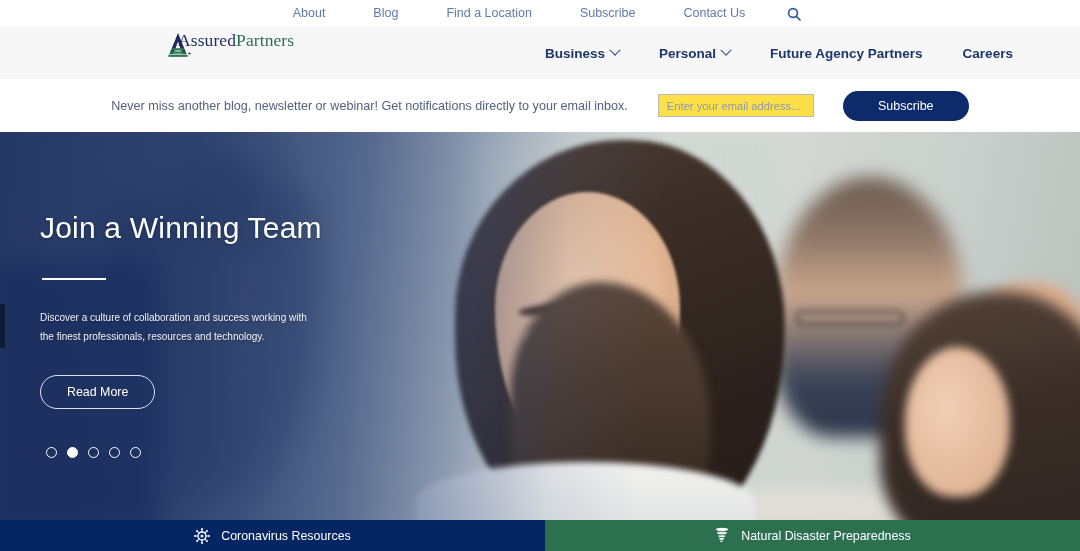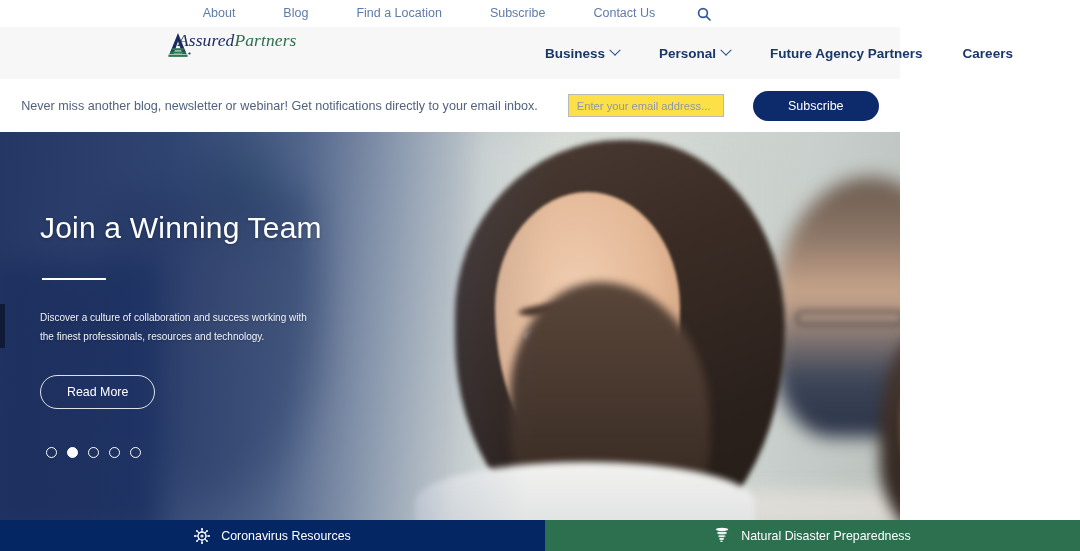--- a/index.html
+++ b/index.html
@@ -3,21 +3,21 @@
 <meta charset="utf-8">
 <style>
   * { box-sizing: border-box; margin: 0; padding: 0; }
   html, body {
     width: 1080px; height: 551px;
     overflow: hidden;
     background: #ffffff;
     font-family: "Liberation Sans", sans-serif;
   }
 
-  .page { position: relative; width: 900px; height: 551px; }
+  .page { position: relative; width: 1080px; height: 551px; }
 
   
   .utility-bar {
     height: 27px;
     background: #ffffff;
     display: flex;
     align-items: center;
     justify-content: center;
     gap: 0px;
   }
@@ -44,21 +44,20 @@
     display: flex;
     align-items: center;
   }
   .logo {
     position: absolute;
     left: 178px;
     top: 4px;
     width: 112px;
     text-decoration: none;
     display: block;
-    font-style: italic;
   }
   .logo-mark { position: relative; height: 25px; width: 112px; }
   .logo-mark svg { position: absolute; left: 50%; transform: translateX(-50%); top: 1px; }
   .logo-word {
     font-family: "Liberation Serif", serif;
     font-size: 17.5px;
     letter-spacing: .1px;
     line-height: 19px;
     white-space: nowrap;
   }

